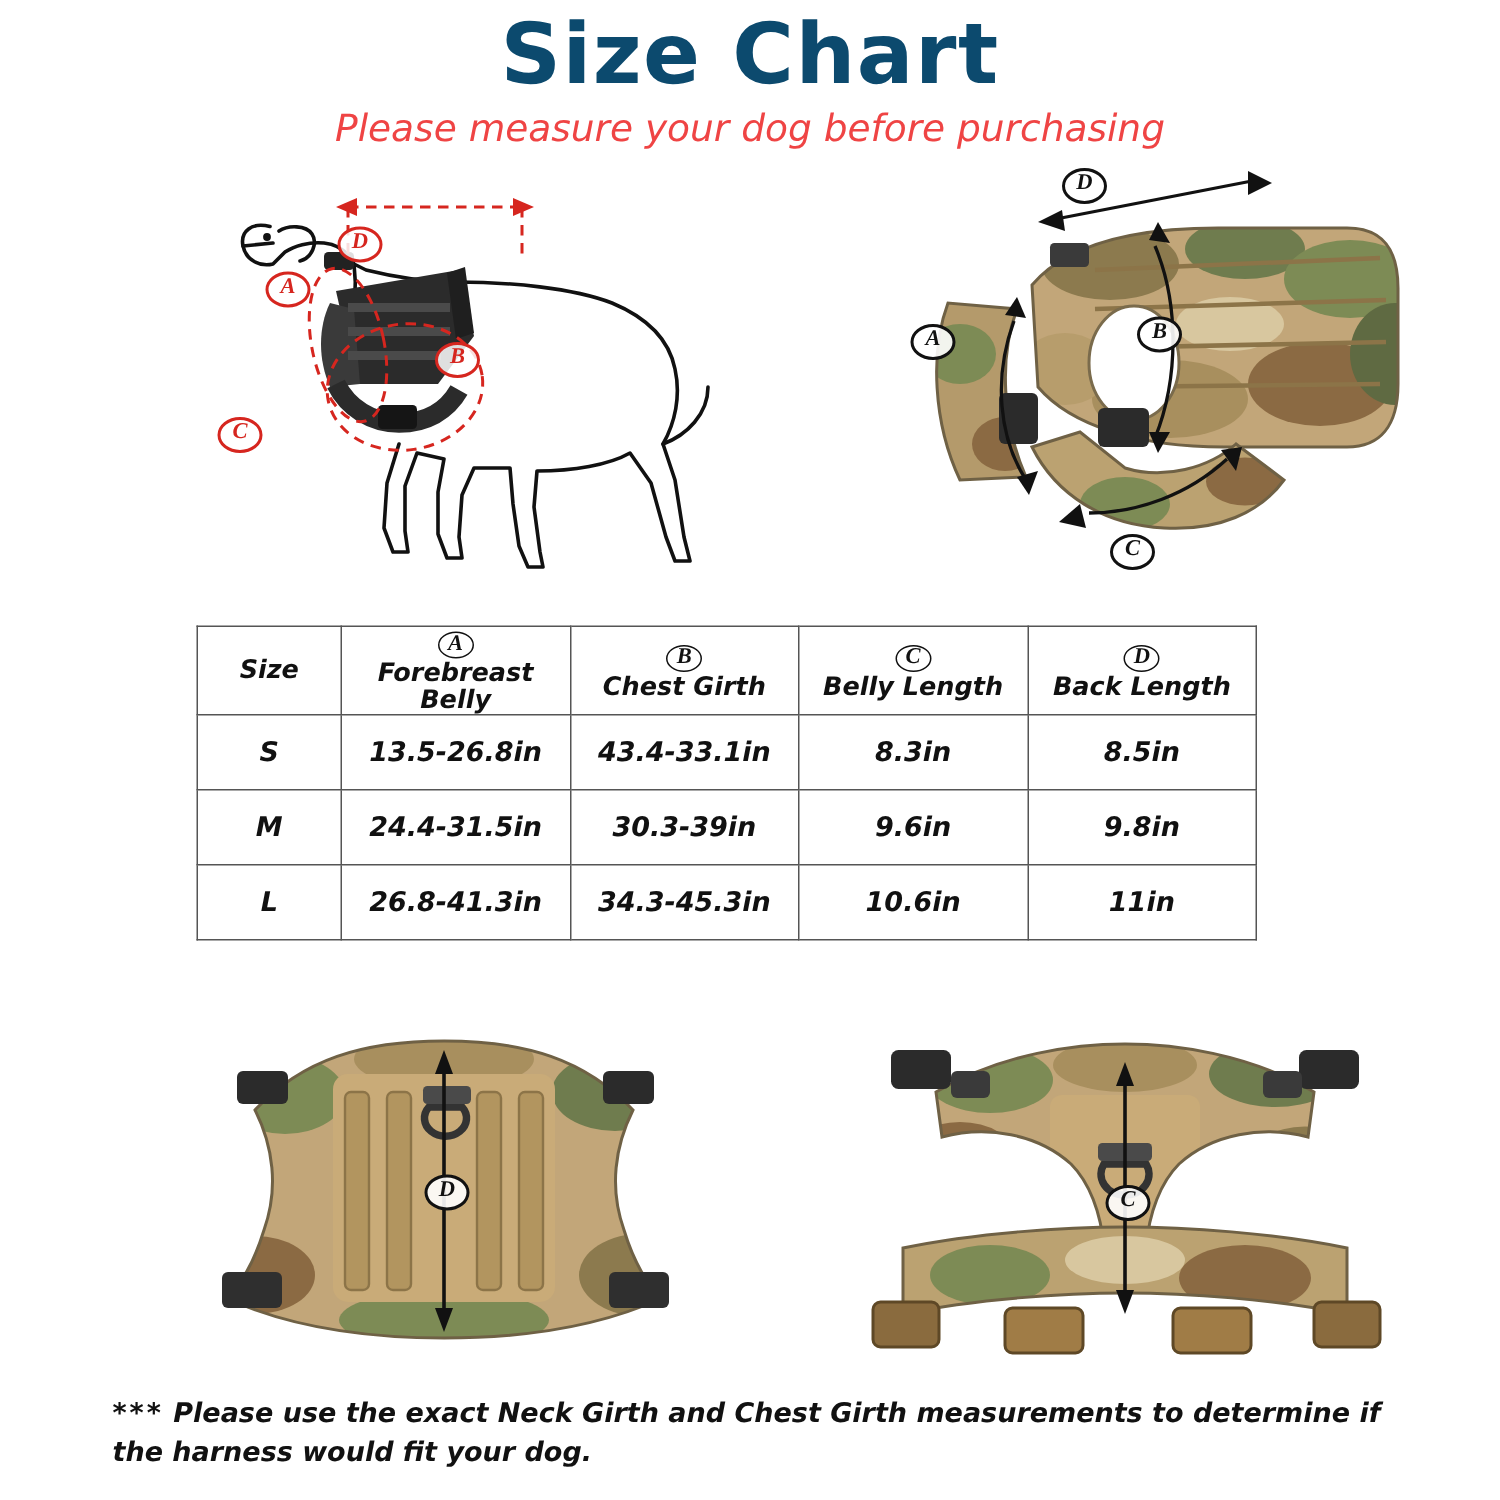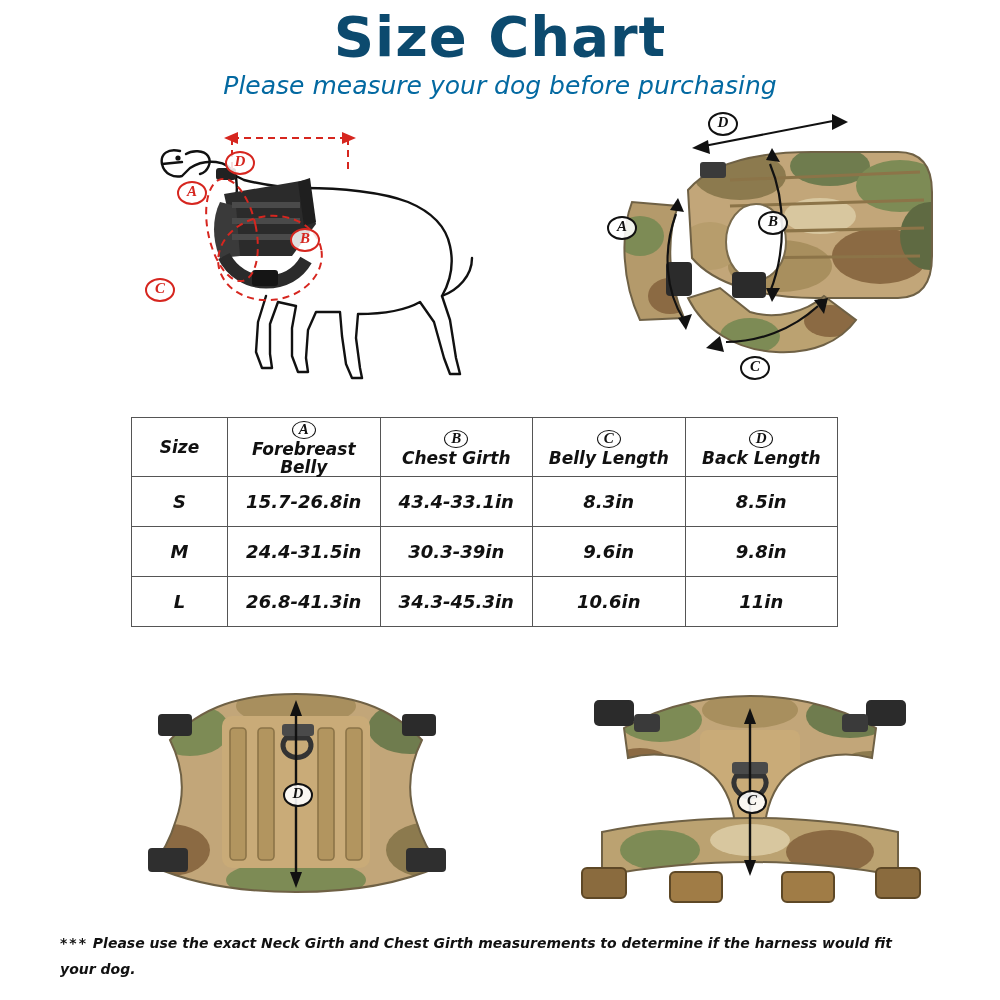--- a/index.html
+++ b/index.html
@@ -26,21 +26,21 @@
     margin-top: 8px;
     line-height: 1.05;
     color: #0c4a6e;
   }
   .subtitle {
     text-align: center;
     font-size: 25px;
     font-style: italic;
     font-family: "DejaVu Sans", sans-serif;
     margin-top: 4px;
-    color: #0369a1;
+    color: #ef4444;
   }
 
   
   .illus-band {
     position: relative;
     height: 300px;
     margin-top: 6px;
   }
   .illus {
     position: absolute;
@@ -120,27 +120,27 @@
     top: 680px;
     width: 1000px;
     height: 250px;
   }
   .bot-left  { position: absolute; left: 110px; top: 0; width: 380px; height: 245px; }
   .bot-right { position: absolute; left: 550px; top: 0; width: 400px; height: 245px; }
 
   
   .footnote {
     position: absolute;
-    left: 60px;
+    left: 75px;
     top: 930px;
     width: 870px;
     font-family: "DejaVu Sans", sans-serif;
     font-style: italic;
     font-weight: bold;
-    font-size: 14px;
+    font-size: 18px;
     line-height: 26px;
     color: #111;
   }
   .stars { letter-spacing: 2px; }
 </style>
 </head>
 <body>
 
 <div class="title">Size Chart</div>
 <div class="subtitle">Please measure your dog before purchasing</div>
@@ -322,21 +322,21 @@
         </td>
         <td>
           <span class="hd-letter">D</span>
           <span class="hd-label">Back Length</span>
         </td>
       </tr>
     </thead>
     <tbody>
       <tr>
         <td class="size-col">S</td>
-        <td>15.7-26.8in</td>
+        <td>13.5-26.8in</td>
         <td>43.4-33.1in</td>
         <td>8.3in</td>
         <td>8.5in</td>
       </tr>
       <tr>
         <td class="size-col">M</td>
         <td>24.4-31.5in</td>
         <td>30.3-39in</td>
         <td>9.6in</td>
         <td>9.8in</td>

